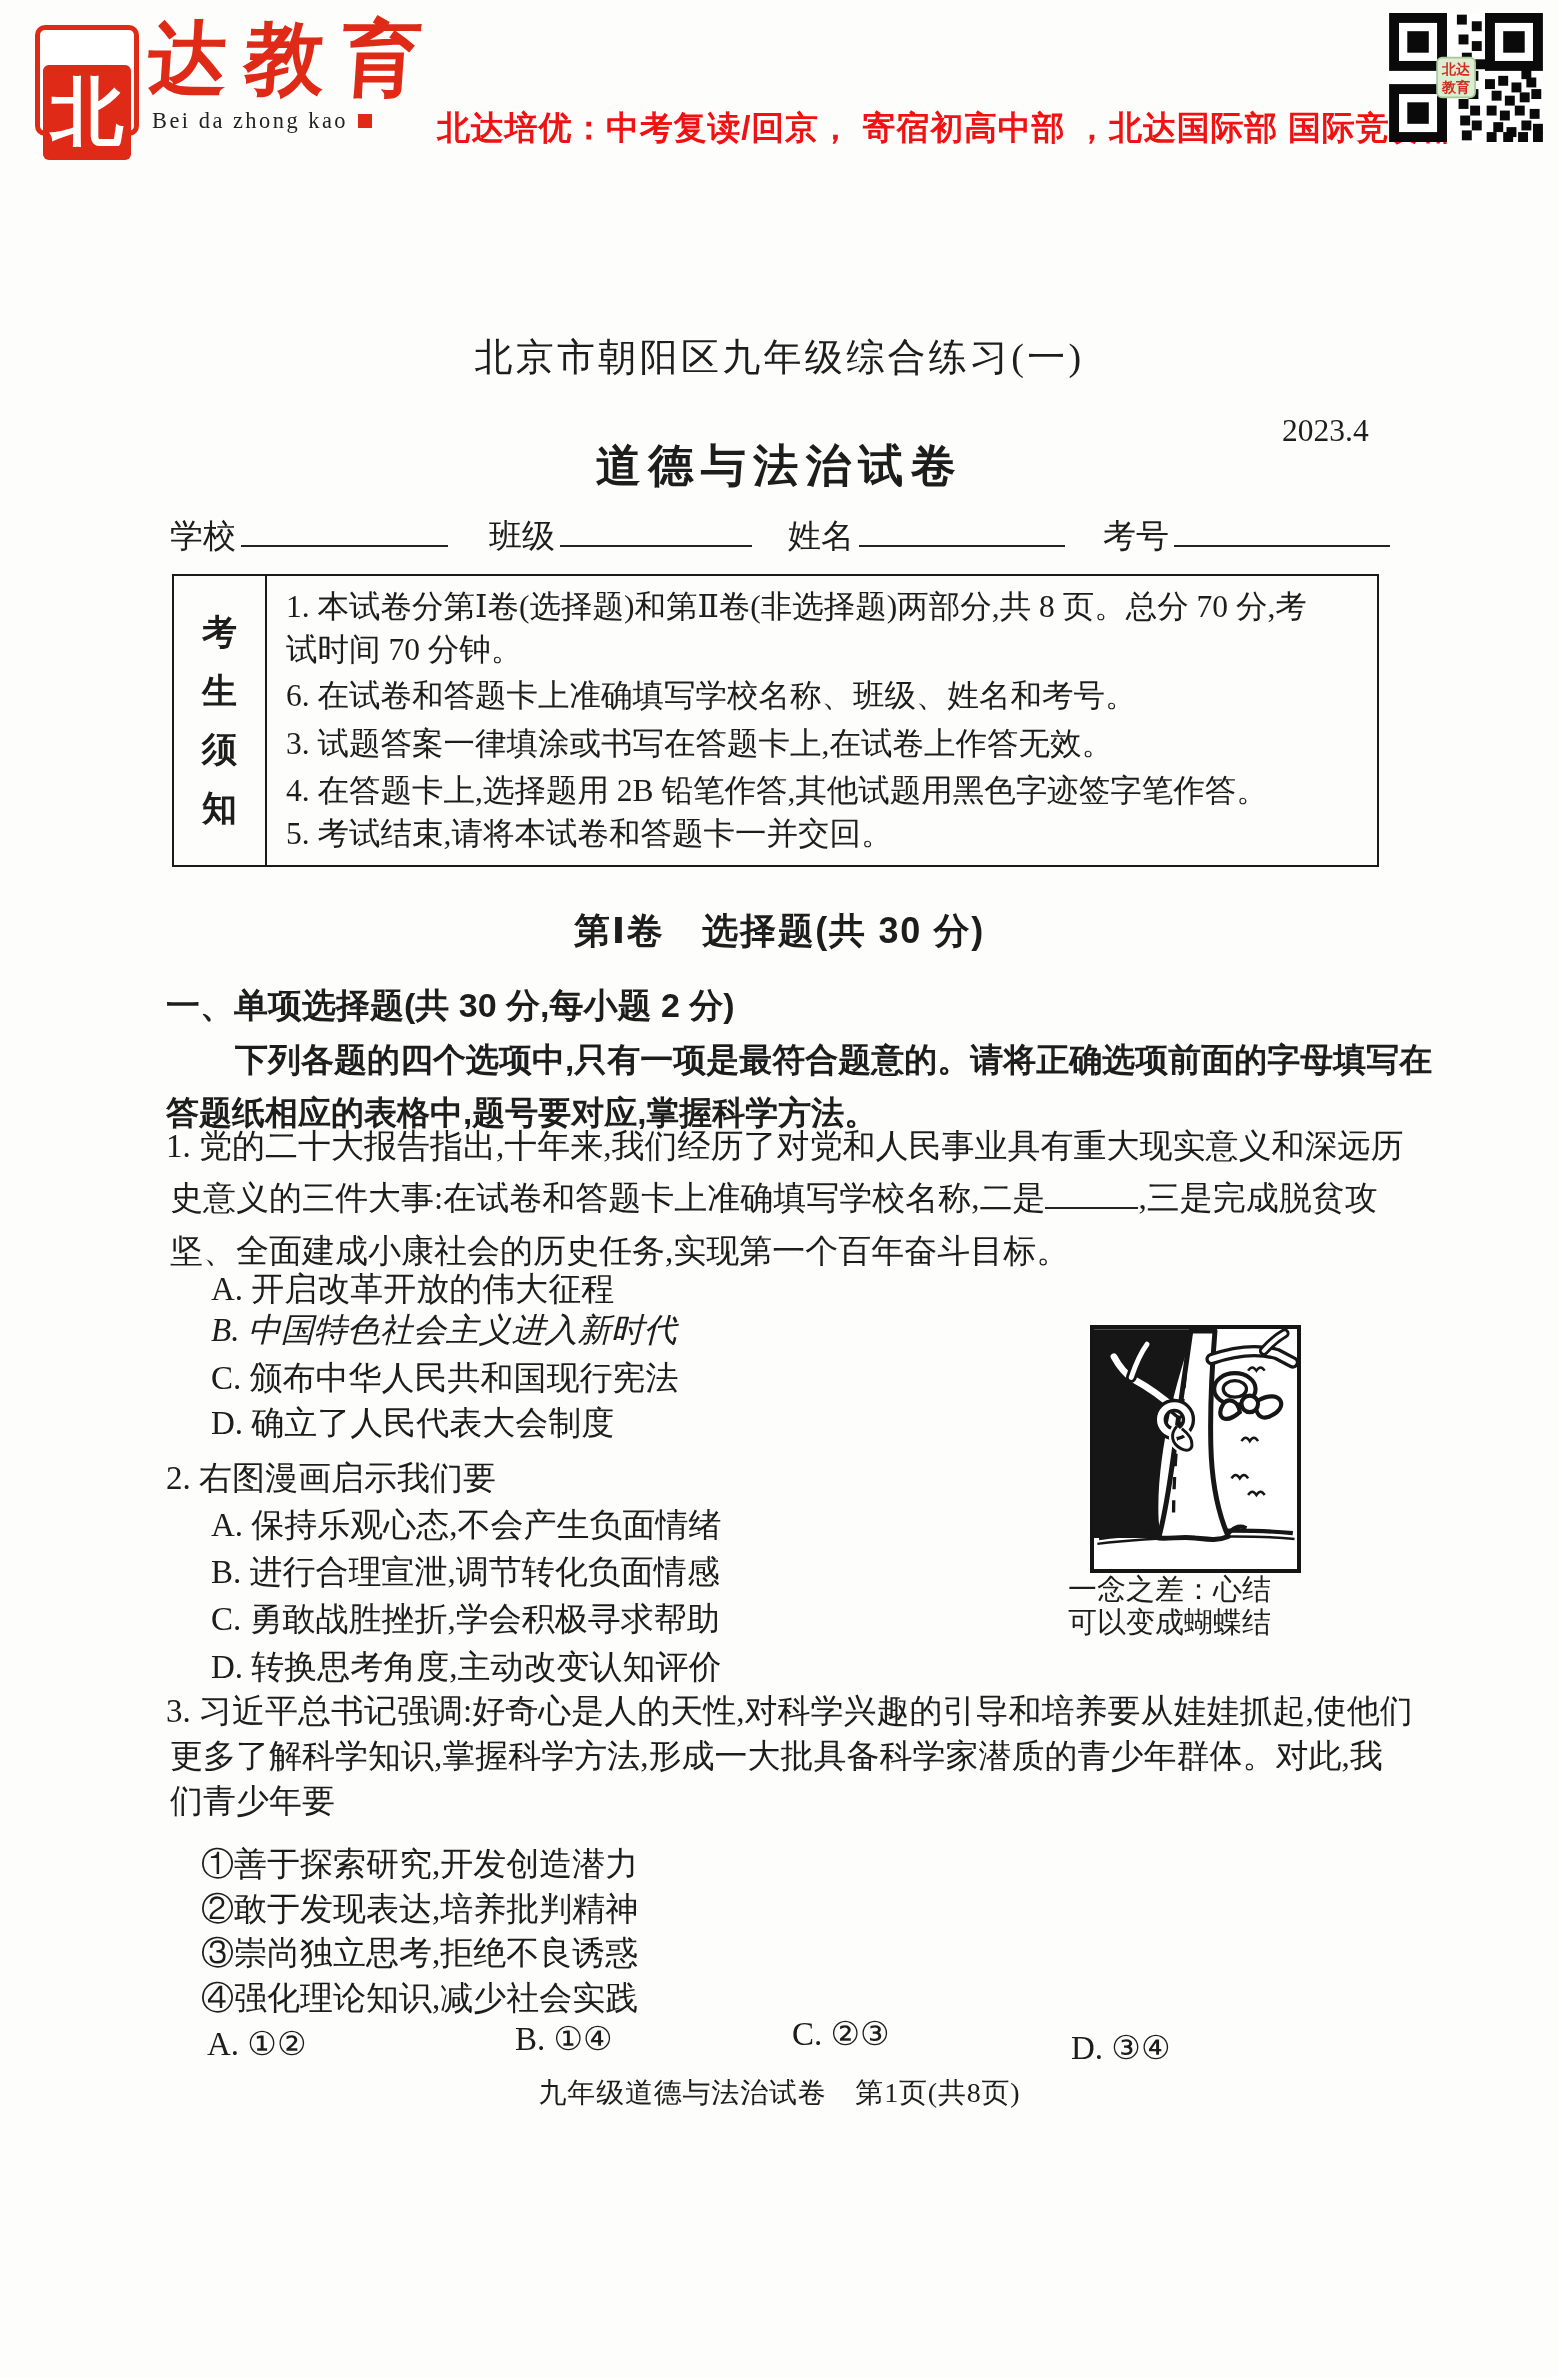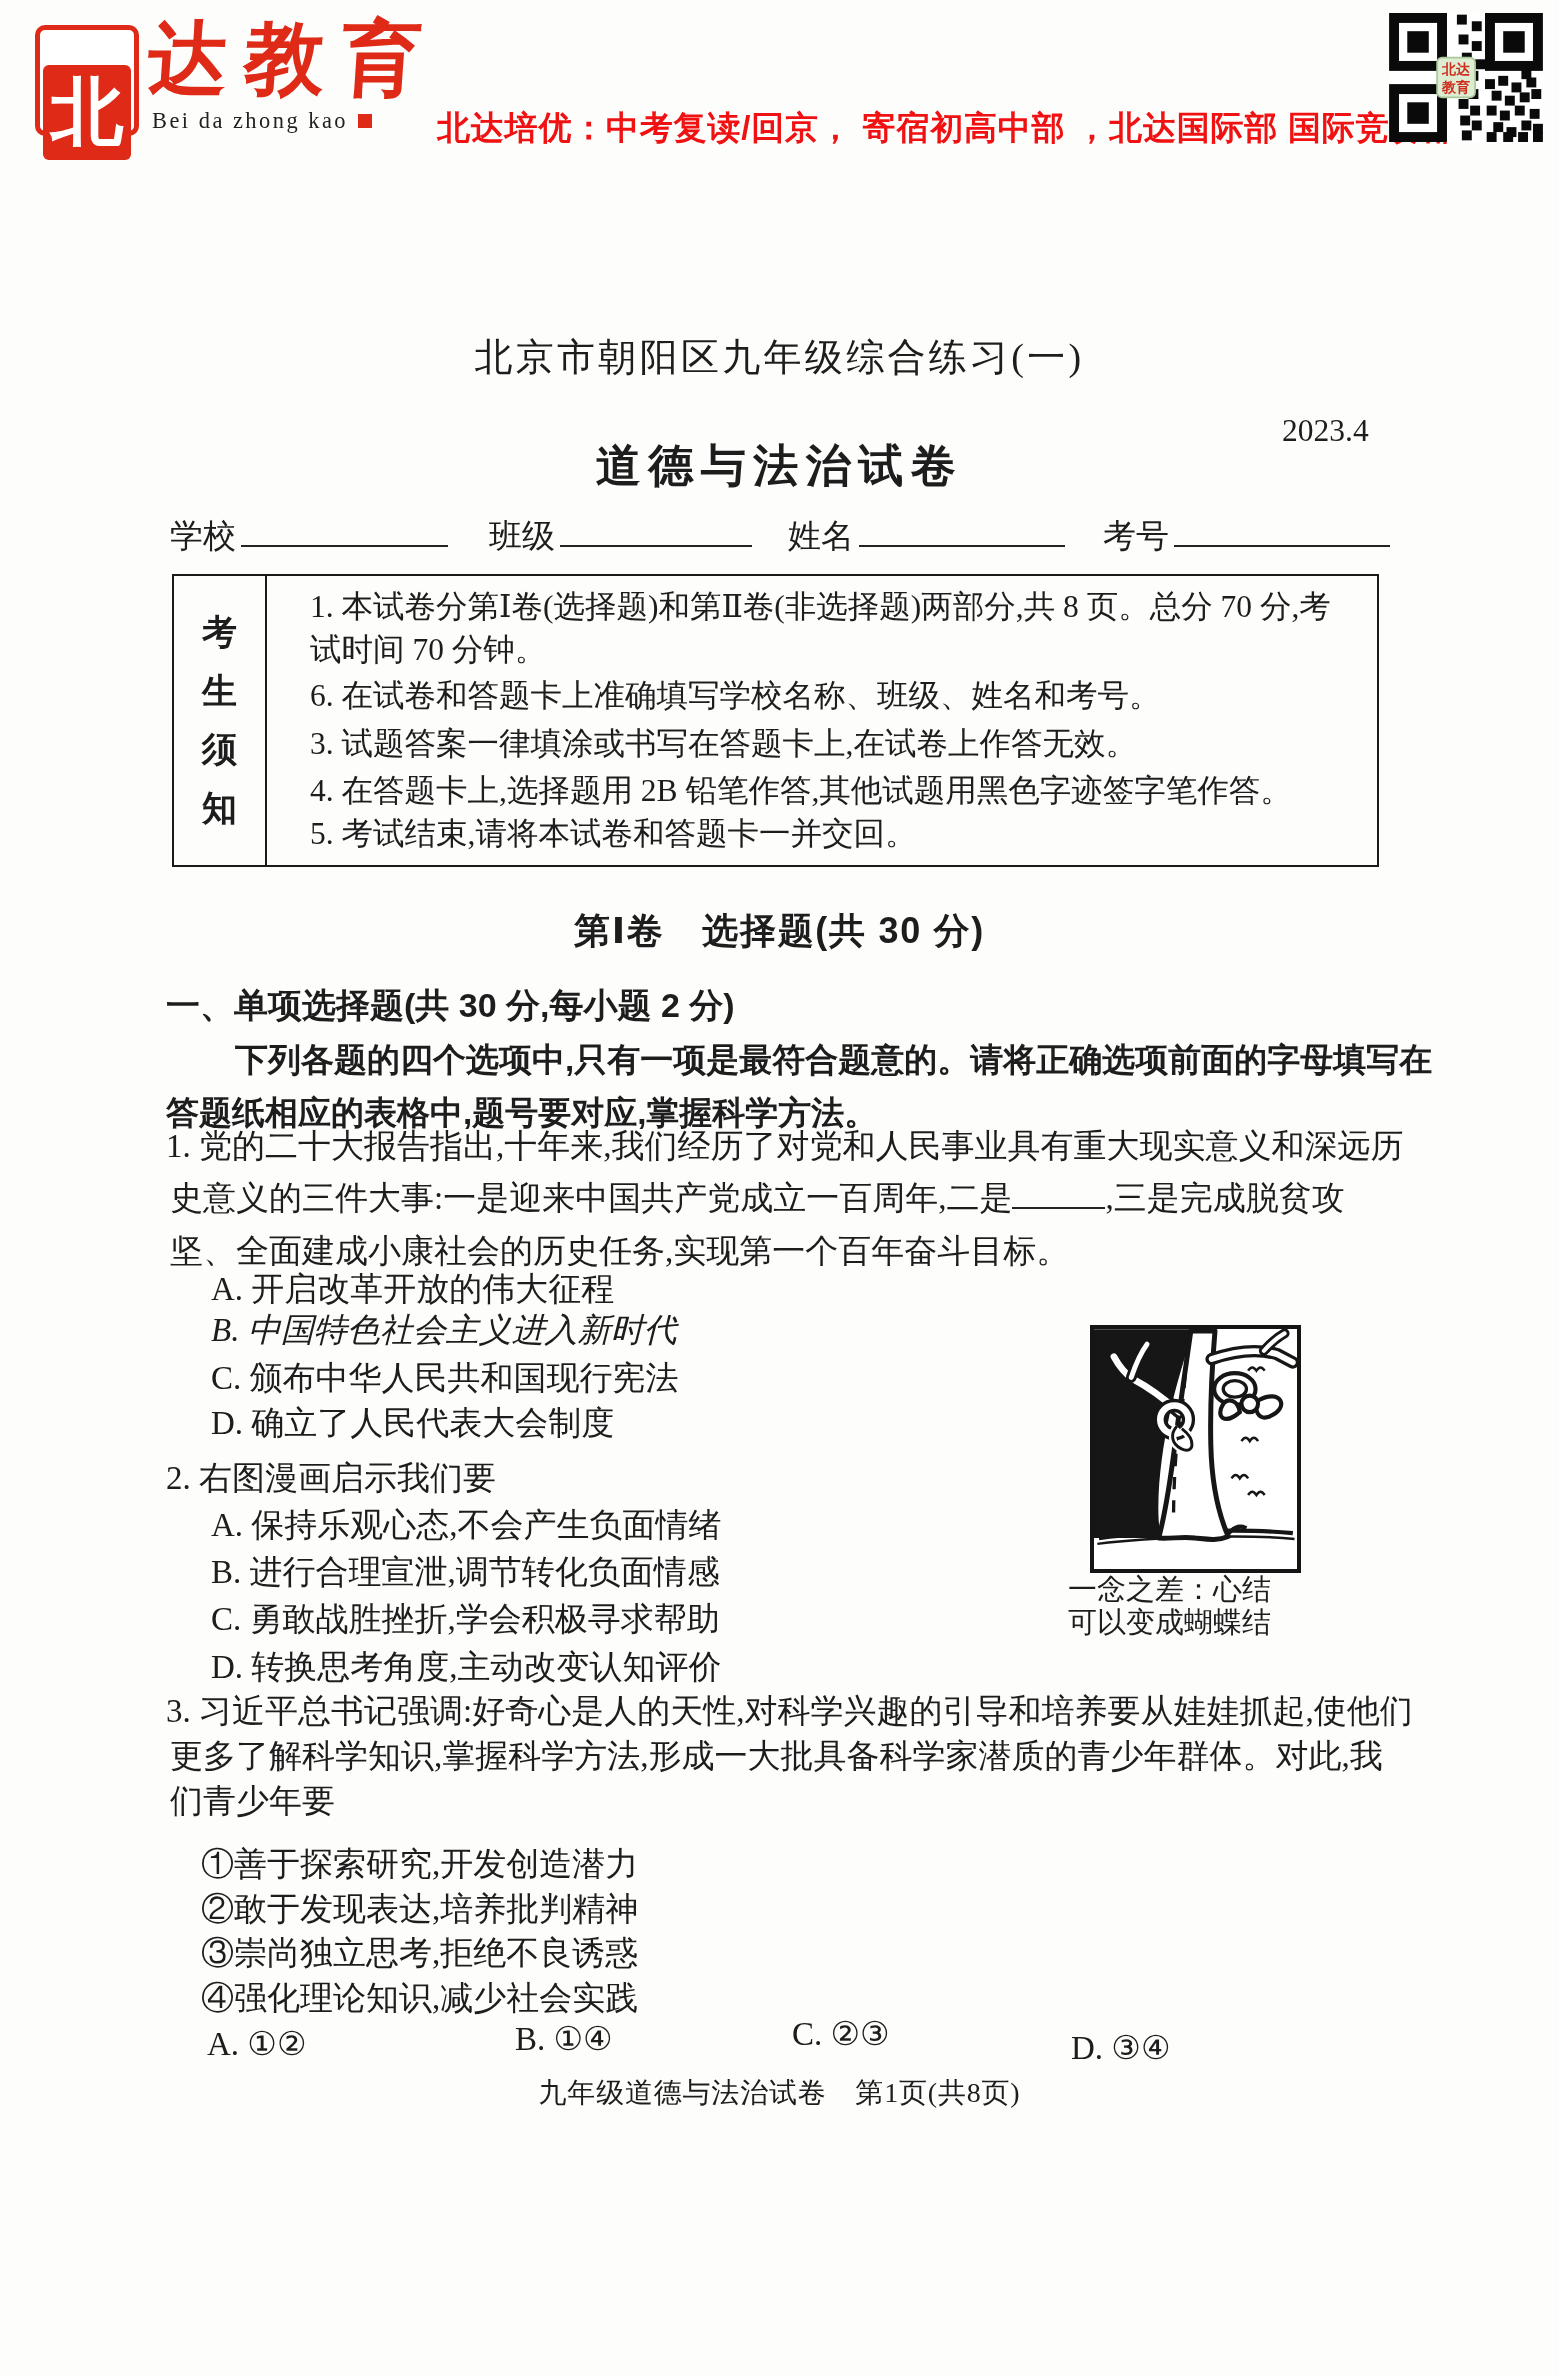--- a/index.html
+++ b/index.html
@@ -29,21 +29,21 @@
   .t-subject{top:436px;font-size:45px;font-weight:700;letter-spacing:7.5px;}
   
   .form-item{top:514px;font-size:33px;}
   .blank{display:inline-block;border-bottom:2.5px solid #242424;vertical-align:baseline;height:1.7px;margin-left:5px;}
   
   .notice-box{left:172px;top:574px;width:1207px;height:293px;border:2.5px solid #1a1a1a;box-sizing:border-box;}
   .side-col{position:absolute;left:0;top:0;width:93px;height:100%;border-right:2.5px solid #1a1a1a;
             box-sizing:border-box;display:flex;flex-direction:column;align-items:center;
             justify-content:space-evenly;padding:15px 0;}
   .side-char{font-size:35px;font-weight:700;line-height:1;}
-  .n-line{position:absolute;left:112px;font-size:31.5px;white-space:pre;margin-left:24px;}
+  .n-line{position:absolute;left:112px;font-size:31.5px;white-space:pre;}
   
   .h1{top:907px;font-size:36px;letter-spacing:1.7px;}
   .bline{font-size:33px;}
   .line{font-size:33px;}
   .opt{font-size:33px;}
   .q1blank{display:inline-block;width:93px;border-bottom:2.5px solid #242424;height:1.7px;vertical-align:baseline;}
   
   .cartoon{left:1090px;top:1325px;width:203px;height:240px;border:4.1px solid #151515;box-sizing:content-box;background:#fff;}
   .caption{left:1068px;top:1573px;width:249px;text-align:left;font-size:29px;line-height:33px;white-space:normal;}
   .footer{top:2074px;font-size:28px;letter-spacing:0.8px;}
@@ -140,21 +140,21 @@
   <div class="n-line" style="top:194px;">4. 在答题卡上,选择题用 2B 铅笔作答,其他试题用黑色字迹签字笔作答。</div>
   <div class="n-line" style="top:237px;">5. 考试结束,请将本试卷和答题卡一并交回。</div>
 </div>
 
 <div class="abs center h1 sansb">第Ⅰ卷　选择题(共 30 分)</div>
 <div class="abs bline sansb" style="left:166px;top:983px;font-size:34px;">一、单项选择题(共 30 分,每小题 2 分)</div>
 <div class="abs bline sansb" style="left:235px;top:1038px;">下列各题的四个选项中,只有一项是最符合题意的。请将正确选项前面的字母填写在</div>
 <div class="abs bline sansb" style="left:166px;top:1091px;">答题纸相应的表格中,题号要对应,掌握科学方法。</div>
 
 <div class="abs line" style="left:166px;top:1124px;">1. 党的二十大报告指出,十年来,我们经历了对党和人民事业具有重大现实意义和深远历</div>
-<div class="abs line" style="left:170px;top:1176px;"><span>史意义的三件大事:一是迎来中国共产党成立一百周年,二是</span><span class="q1blank"></span><span>,三是完成脱贫攻</span></div>
+<div class="abs line" style="left:170px;top:1176px;"><span>史意义的三件大事:在试卷和答题卡上准确填写学校名称,二是</span><span class="q1blank"></span><span>,三是完成脱贫攻</span></div>
 <div class="abs line" style="left:170px;top:1229px;">坚、全面建成小康社会的历史任务,实现第一个百年奋斗目标。</div>
 <div class="abs opt" style="left:211px;top:1267px;">A. 开启改革开放的伟大征程</div>
 <div class="abs opt" style="left:211px;top:1308px;font-style:italic;">B. 中国特色社会主义进入新时代</div>
 <div class="abs opt" style="left:211px;top:1356px;">C. 颁布中华人民共和国现行宪法</div>
 <div class="abs opt" style="left:211px;top:1401px;">D. 确立了人民代表大会制度</div>
 
 <div class="abs line" style="left:166px;top:1456px;">2. 右图漫画启示我们要</div>
 <div class="abs opt" style="left:211px;top:1503px;">A. 保持乐观心态,不会产生负面情绪</div>
 <div class="abs opt" style="left:211px;top:1550px;">B. 进行合理宣泄,调节转化负面情感</div>
 <div class="abs opt" style="left:211px;top:1597px;">C. 勇敢战胜挫折,学会积极寻求帮助</div>

